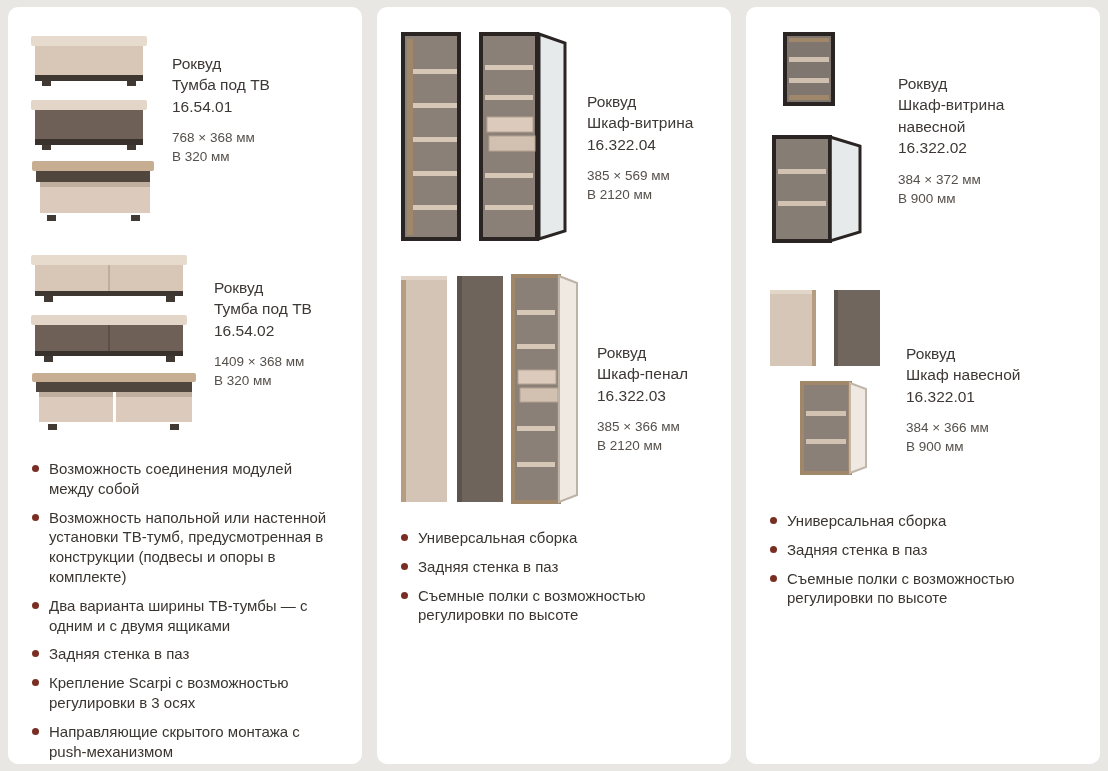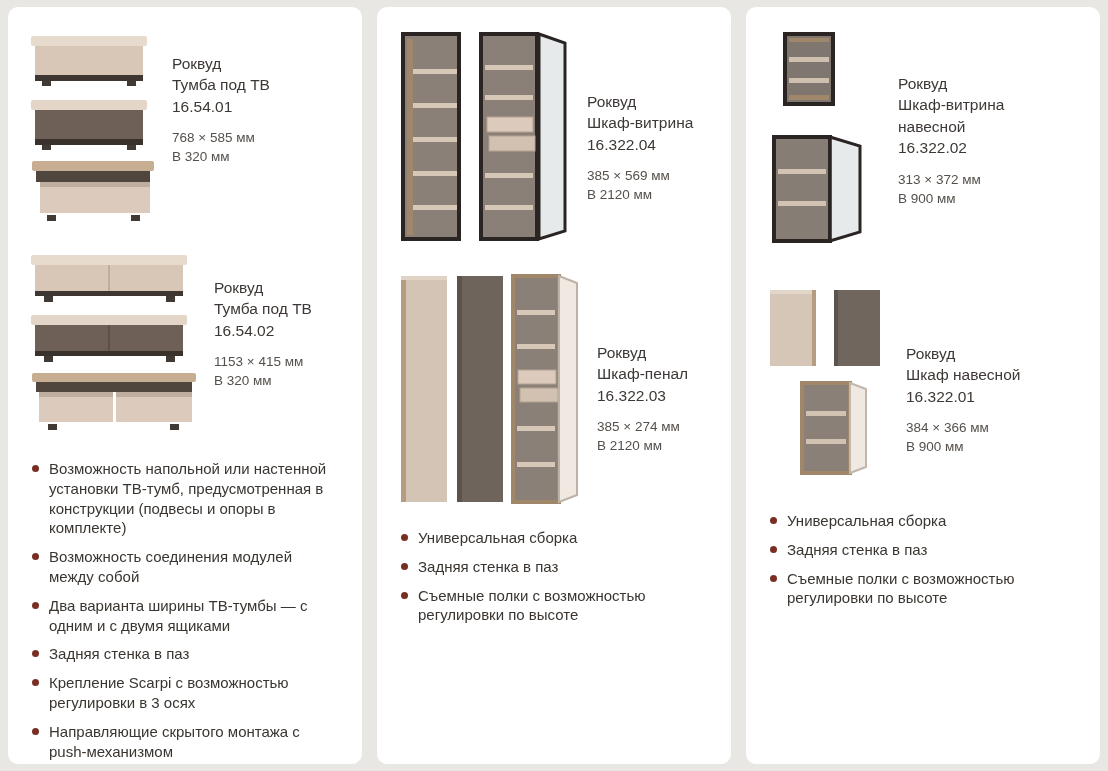--- a/index.html
+++ b/index.html
@@ -54,21 +54,21 @@
           <rect x="10" y="23" width="110" height="31" fill="#dccbbc"></rect>
           <rect x="10" y="23" width="110" height="5" fill="#bfae9d"></rect>
           <rect x="17" y="56" width="9" height="6" fill="#413a34"></rect>
           <rect x="101" y="56" width="9" height="6" fill="#413a34"></rect>
         </svg>
       </div>
       <div class="info" style="padding-top:22px;">
         <div class="title">Роквуд
 Тумба под ТВ
 16.54.01</div>
-        <div class="dims">768 × 585 мм
+        <div class="dims">768 × 368 мм
 В 320 мм</div>
       </div>
     </div>
 
     <div class="product" style="margin-top:26px;">
       <div class="images">
         <svg width="158" height="54" viewBox="0 0 158 54">
           <rect x="14" y="45" width="9" height="6" fill="#413a34"></rect>
           <rect x="136" y="45" width="9" height="6" fill="#413a34"></rect>
           <rect x="5" y="12" width="148" height="30" fill="#d8c6b7"></rect>
@@ -92,33 +92,33 @@
           <rect x="86" y="21" width="76" height="30" fill="#dccbbc"></rect>
           <rect x="86" y="21" width="76" height="5" fill="#bfae9d"></rect>
           <rect x="18" y="53" width="9" height="6" fill="#413a34"></rect>
           <rect x="140" y="53" width="9" height="6" fill="#413a34"></rect>
         </svg>
       </div>
       <div class="info" style="padding-top:26px;">
         <div class="title">Роквуд
 Тумба под ТВ
 16.54.02</div>
-        <div class="dims">1153 × 415 мм
+        <div class="dims">1409 × 368 мм
 В 320 мм</div>
       </div>
     </div>
 
     <ul class="features" style="margin-top:26px;">
       <li>
           <span class="dot"></span>
+          <span>Возможность соединения модулей между собой</span>
+        </li>
+      <li>
+          <span class="dot"></span>
           <span>Возможность напольной или настенной установки ТВ-тумб, предусмотренная в конструкции (подвесы и опоры в комплекте)</span>
-        </li>
-      <li>
-          <span class="dot"></span>
-          <span>Возможность соединения модулей между собой</span>
         </li>
       <li>
           <span class="dot"></span>
           <span>Два варианта ширины ТВ-тумбы — с одним и с двумя ящиками</span>
         </li>
       <li>
           <span class="dot"></span>
           <span>Задняя стенка в паз</span>
         </li>
       <li>
@@ -178,21 +178,21 @@
           <rect x="121" y="118" width="38" height="14" fill="#d2c1b1" stroke="#b3a190" stroke-width="1"></rect>
           <rect x="118" y="156" width="38" height="5" fill="#d7c7b7"></rect>
           <rect x="118" y="192" width="38" height="5" fill="#d7c7b7"></rect>
           <polygon points="160,6 178,13 178,225 160,232" fill="#efe9e2" stroke="#bdb2a6" stroke-width="2"></polygon>
         </svg>
       </div>
       <div class="info" style="padding-top:72px;">
         <div class="title">Роквуд
 Шкаф-пенал
 16.322.03</div>
-        <div class="dims">385 × 274 мм
+        <div class="dims">385 × 366 мм
 В 2120 мм</div>
       </div>
     </div>
 
     <ul class="features" style="margin-top:18px;">
       <li>
           <span class="dot"></span>
           <span>Универсальная сборка</span>
         </li>
       <li>
@@ -222,21 +222,21 @@
           <rect x="10" y="36" width="48" height="5" fill="#d2c2b2"></rect>
           <rect x="10" y="68" width="48" height="5" fill="#d2c2b2"></rect>
           <polygon points="62,4 92,13 92,99 62,108" fill="#cdd6d8" fill-opacity="0.5" stroke="#2a2522" stroke-width="3"></polygon>
         </svg>
       </div>
       <div class="info" style="padding-top:42px;margin-left:30px;">
         <div class="title">Роквуд
 Шкаф-витрина
 навесной
 16.322.02</div>
-        <div class="dims">313 × 372 мм
+        <div class="dims">384 × 372 мм
 В 900 мм</div>
       </div>
     </div>
 
     <div class="product" style="margin-top:40px;">
       <div class="images">
         <svg width="116" height="82" viewBox="0 0 116 82">
           <rect x="2" y="3" width="46" height="76" fill="#d5c6b8"></rect>
           <rect x="2" y="3" width="46" height="4" fill="#e2d6c8"></rect>
           <rect x="44" y="3" width="4" height="76" fill="#b69c81"></rect>

